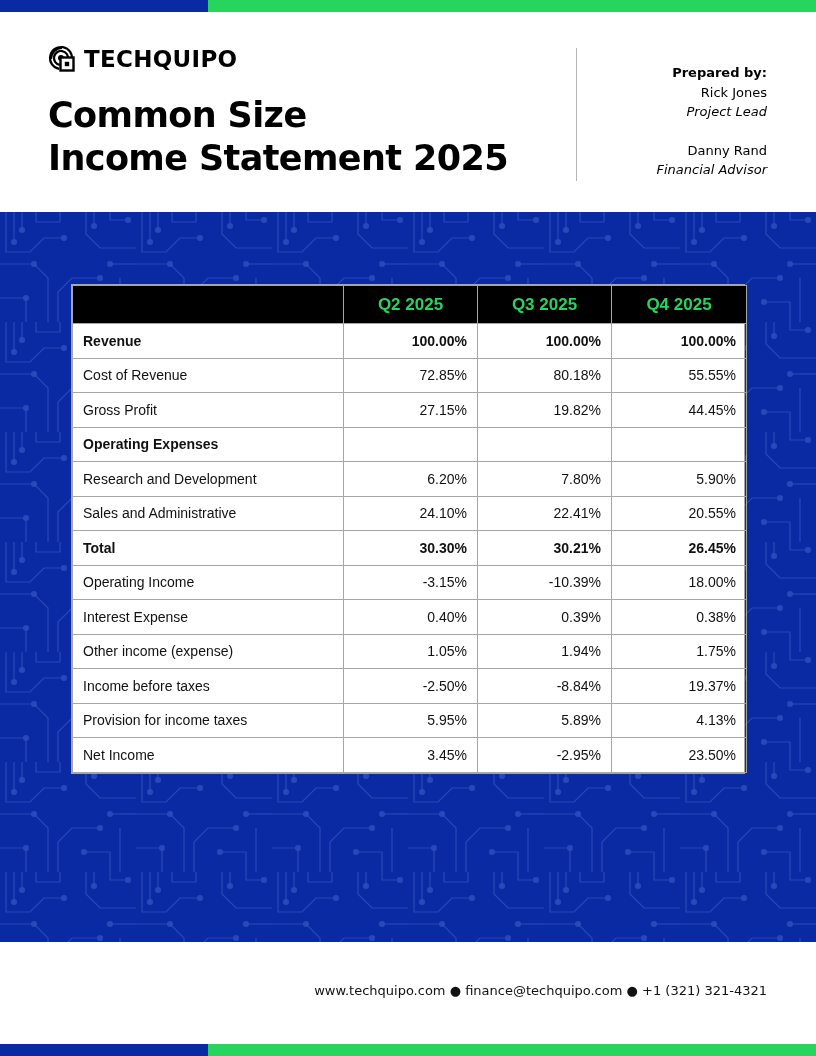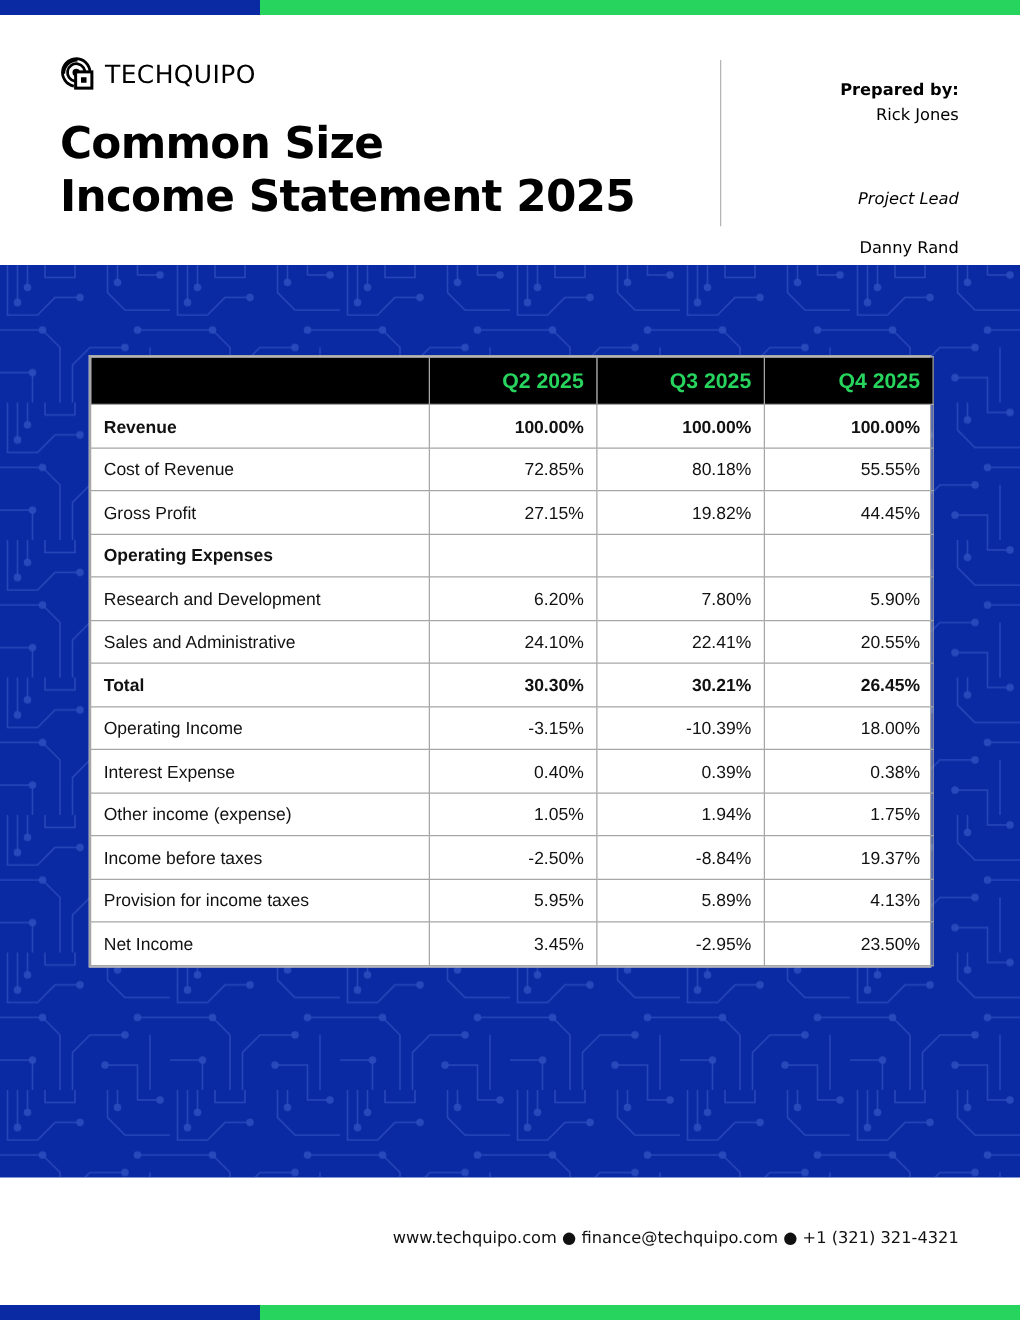--- a/index.html
+++ b/index.html
@@ -7,43 +7,43 @@
   body { position: relative; font-family: "DejaVu Sans", "Liberation Sans", sans-serif; color: #000; }
 
   .bar { position: absolute; left: 0; width: 816px; height: 12px; display: flex; }
   .bar .b { width: 208px; height: 100%; }
   .bar .g { flex: 1; height: 100%; }
   .bar.top { top: 0; }
   .bar.bottom { top: 1044px; }
 
   .logo { position: absolute; left: 48px; top: 45px; display: flex; align-items: center; gap: 8px; }
   .logo svg { width: 28px; height: 28px; display: block; }
-  .logo-text { font-family: "DejaVu Sans", sans-serif; font-weight: normal; font-size: 20px; letter-spacing: 0.3px; }
+  .logo-text { font-family: "DejaVu Sans", sans-serif; font-weight: bold; font-size: 23px; letter-spacing: 0.3px; }
 
   .title { position: absolute; left: 48px; top: 94px; font-family: "DejaVu Sans", sans-serif; font-weight: bold; font-size: 35px; line-height: 43px; letter-spacing: -0.6px; }
   .title div { white-space: nowrap; }
 
   .vdivider { position: absolute; left: 576px; top: 48px; width: 1px; height: 133px; background: #b5b5b5; }
 
   .prepared { position: absolute; right: 49px; top: 63px; text-align: right; font-family: "DejaVu Sans", sans-serif; font-size: 13px; line-height: 19.5px; }
   .prepared .lbl { font-weight: bold; }
-  .prepared .role { font-style: italic; margin-top: 48px; }
+  .prepared .role { font-style: italic; }
   .prepared .gap { height: 19px; }
 
   .band { position: absolute; left: 0; top: 212px; width: 816px; height: 730px; background: #0a2aa3; overflow: hidden; }
   .band svg.pattern { position: absolute; left: 0; top: 0; width: 816px; height: 730px; }
 
   .table-wrap { position: absolute; left: 71px; top: 284px; width: 674px; background: #fff; border: 1px solid #a6a6a6; }
   table { border-collapse: collapse; width: 100%; table-layout: fixed; font-family: "Liberation Sans", sans-serif; font-size: 14px; }
   col.c0 { width: 271px; }
   col.c1 { width: 134px; }
   col.c2 { width: 134px; }
   col.c3 { width: 135px; }
   th, td { border: 1px solid #a6a6a6; padding: 0 10px; height: 34.5px; }
-  thead th { background: #000; color: #27d45d; font-weight: bold; font-size: 17px; text-align: right; height: 38px; }
+  thead th { background: #000; color: #27d45d; font-weight: bold; font-size: 17px; height: 38px; }
   tbody td { text-align: right; color: #111; margin-top: 47px; }
   tbody td.label { text-align: left; }
   tbody tr.bold td { font-weight: bold; }
 
   .footer { position: absolute; right: 49px; top: 983px; font-family: "DejaVu Sans", sans-serif; font-size: 13px; color: #111; white-space: nowrap; text-align: center; }
 </style>
 </head>
 <body>
 
 <div class="bar top">

